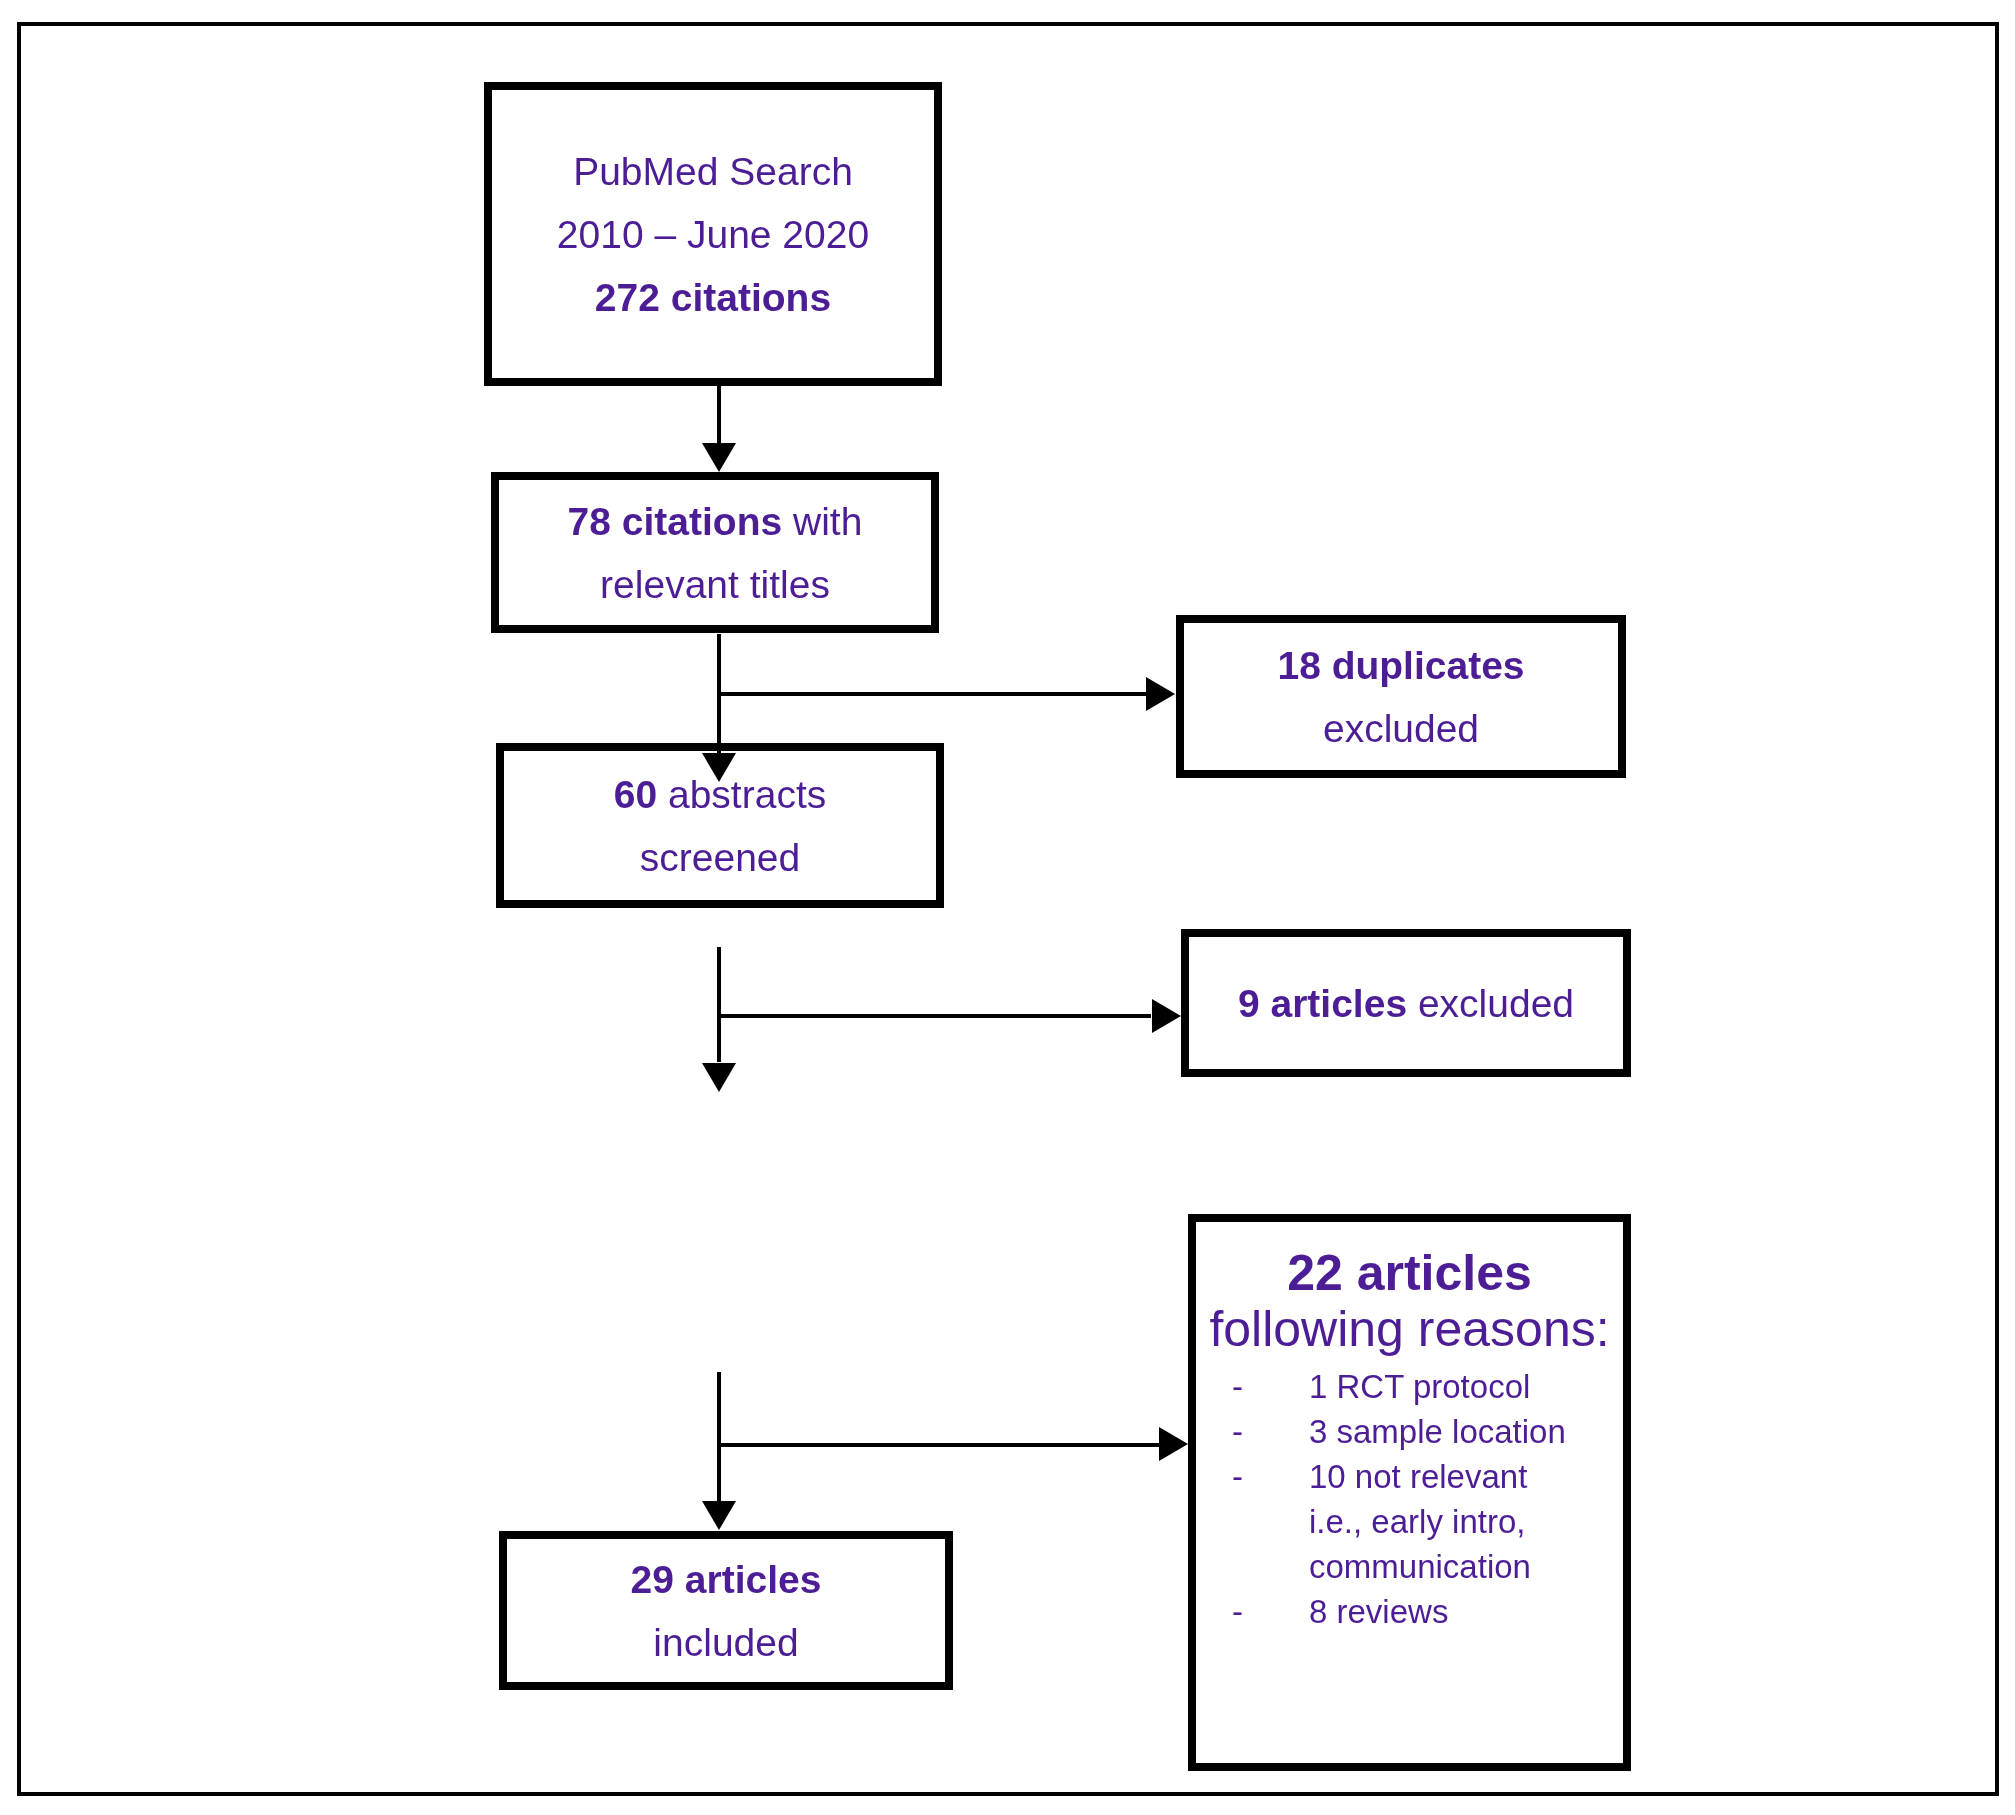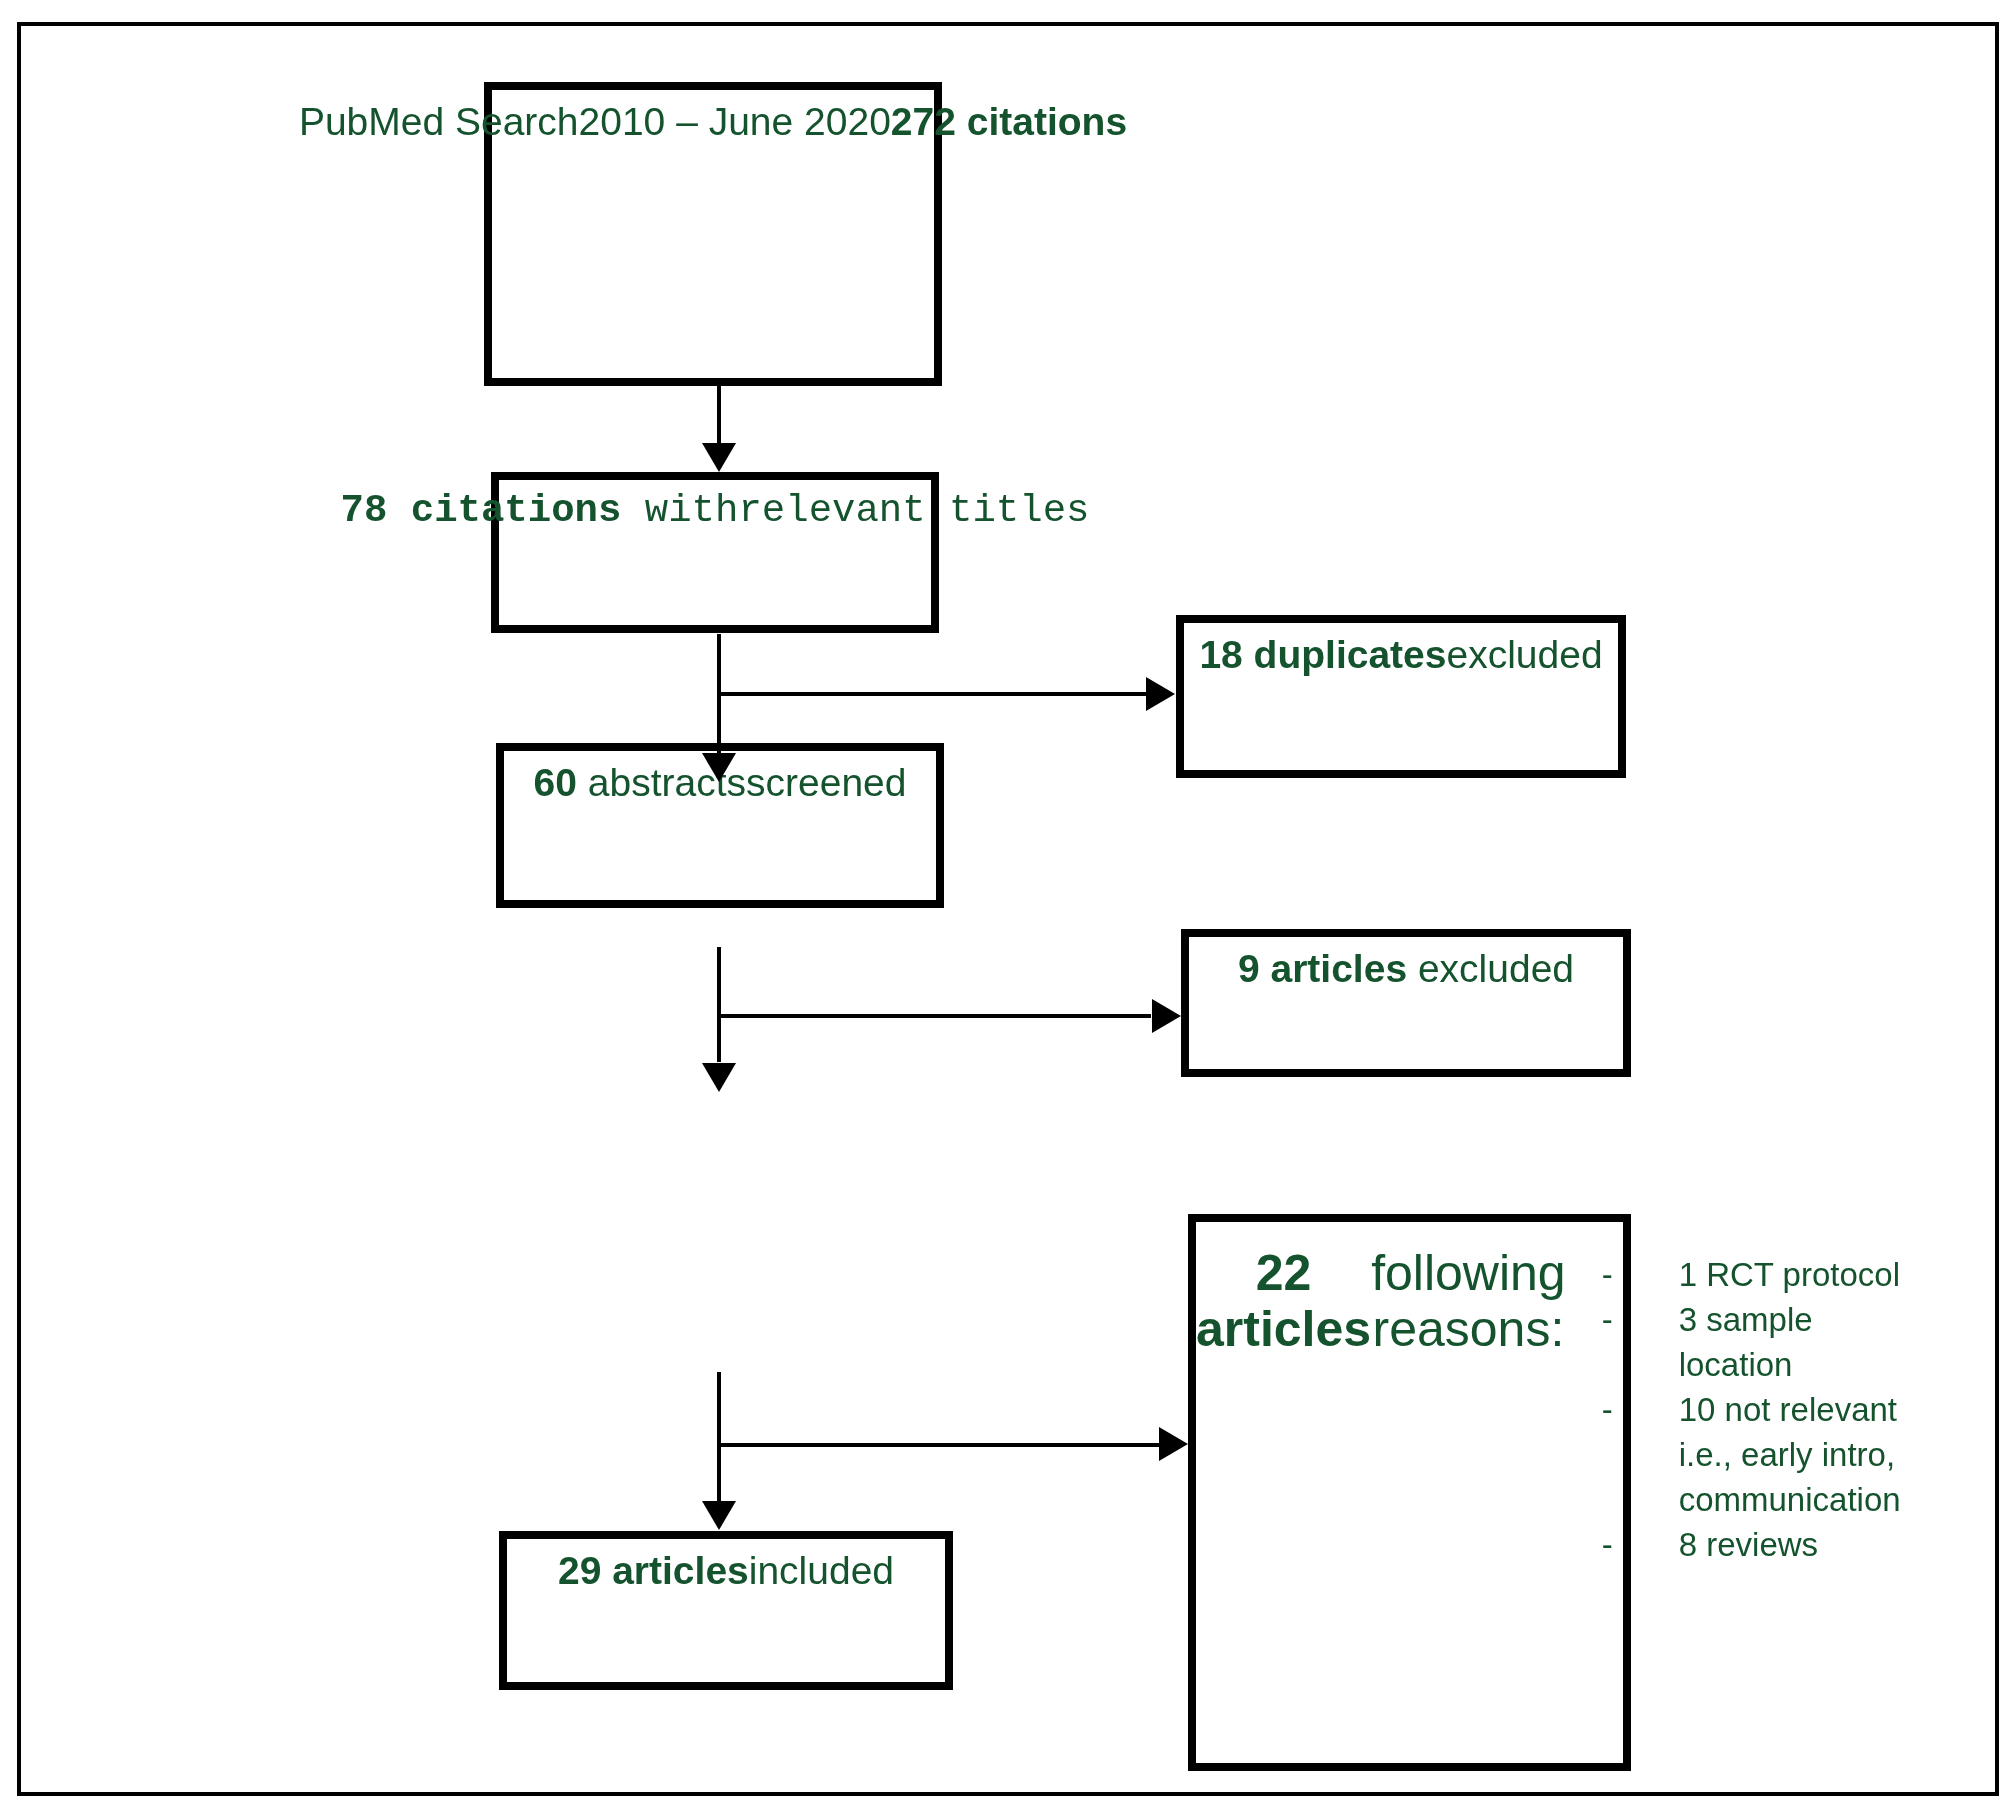--- a/index.html
+++ b/index.html
@@ -6,22 +6,22 @@
   .canvas{
     position:relative;width:2015px;height:1816px;background:#ffffff;
     font-family:"Liberation Sans", sans-serif;color:#000;overflow:hidden;
   }
   .frame{
     position:absolute;left:16.7px;top:22px;width:1982px;height:1774px;
     border:4px solid #000;box-sizing:border-box;background:#ffffff;
   }
   .node{
     position:absolute;border:8.7px solid #000;background:#ffffff;box-sizing:border-box;
-    display:flex;flex-direction:row;justify-content:center;
-    text-align:center;font-size:39px;line-height:63px;color:#14532d;
+    display:flex;flex-direction:column;align-items:center;justify-content:center;
+    text-align:center;font-size:39px;line-height:63px;color:#4c1d95;
   }
   .bd{font-weight:bold;}
   .ln{white-space:pre;}
   .vline{position:absolute;width:4px;background:#000;}
   .hline{position:absolute;height:4px;background:#000;}
   .arrow-down{
     position:absolute;width:0;height:0;
     border-left:17.3px solid transparent;border-right:17.3px solid transparent;
     border-top:29px solid #000;
   }
@@ -43,21 +43,21 @@
 
 <div class="canvas">
   <div class="frame"></div>
 
   <div class="node" style="left:484px;top:82px;width:458px;height:304px;">
     <div class="ln">PubMed Search</div>
     <div class="ln">2010 – June 2020</div>
     <div class="ln bd">272 citations</div>
   </div>
 
-  <div class="node" style="left:491px;top:472px;width:448px;height:161px;font-family:Liberation Mono, monospace;">
+  <div class="node" style="left:491px;top:472px;width:448px;height:161px;">
     <div class="ln"><span class="bd">78 citations</span><span> with</span></div>
     <div class="ln">relevant titles</div>
   </div>
 
   <div class="node" style="left:496px;top:743px;width:448px;height:165px;">
     <div class="ln"><span class="bd">60</span><span> abstracts</span></div>
     <div class="ln">screened</div>
   </div>
 
 

